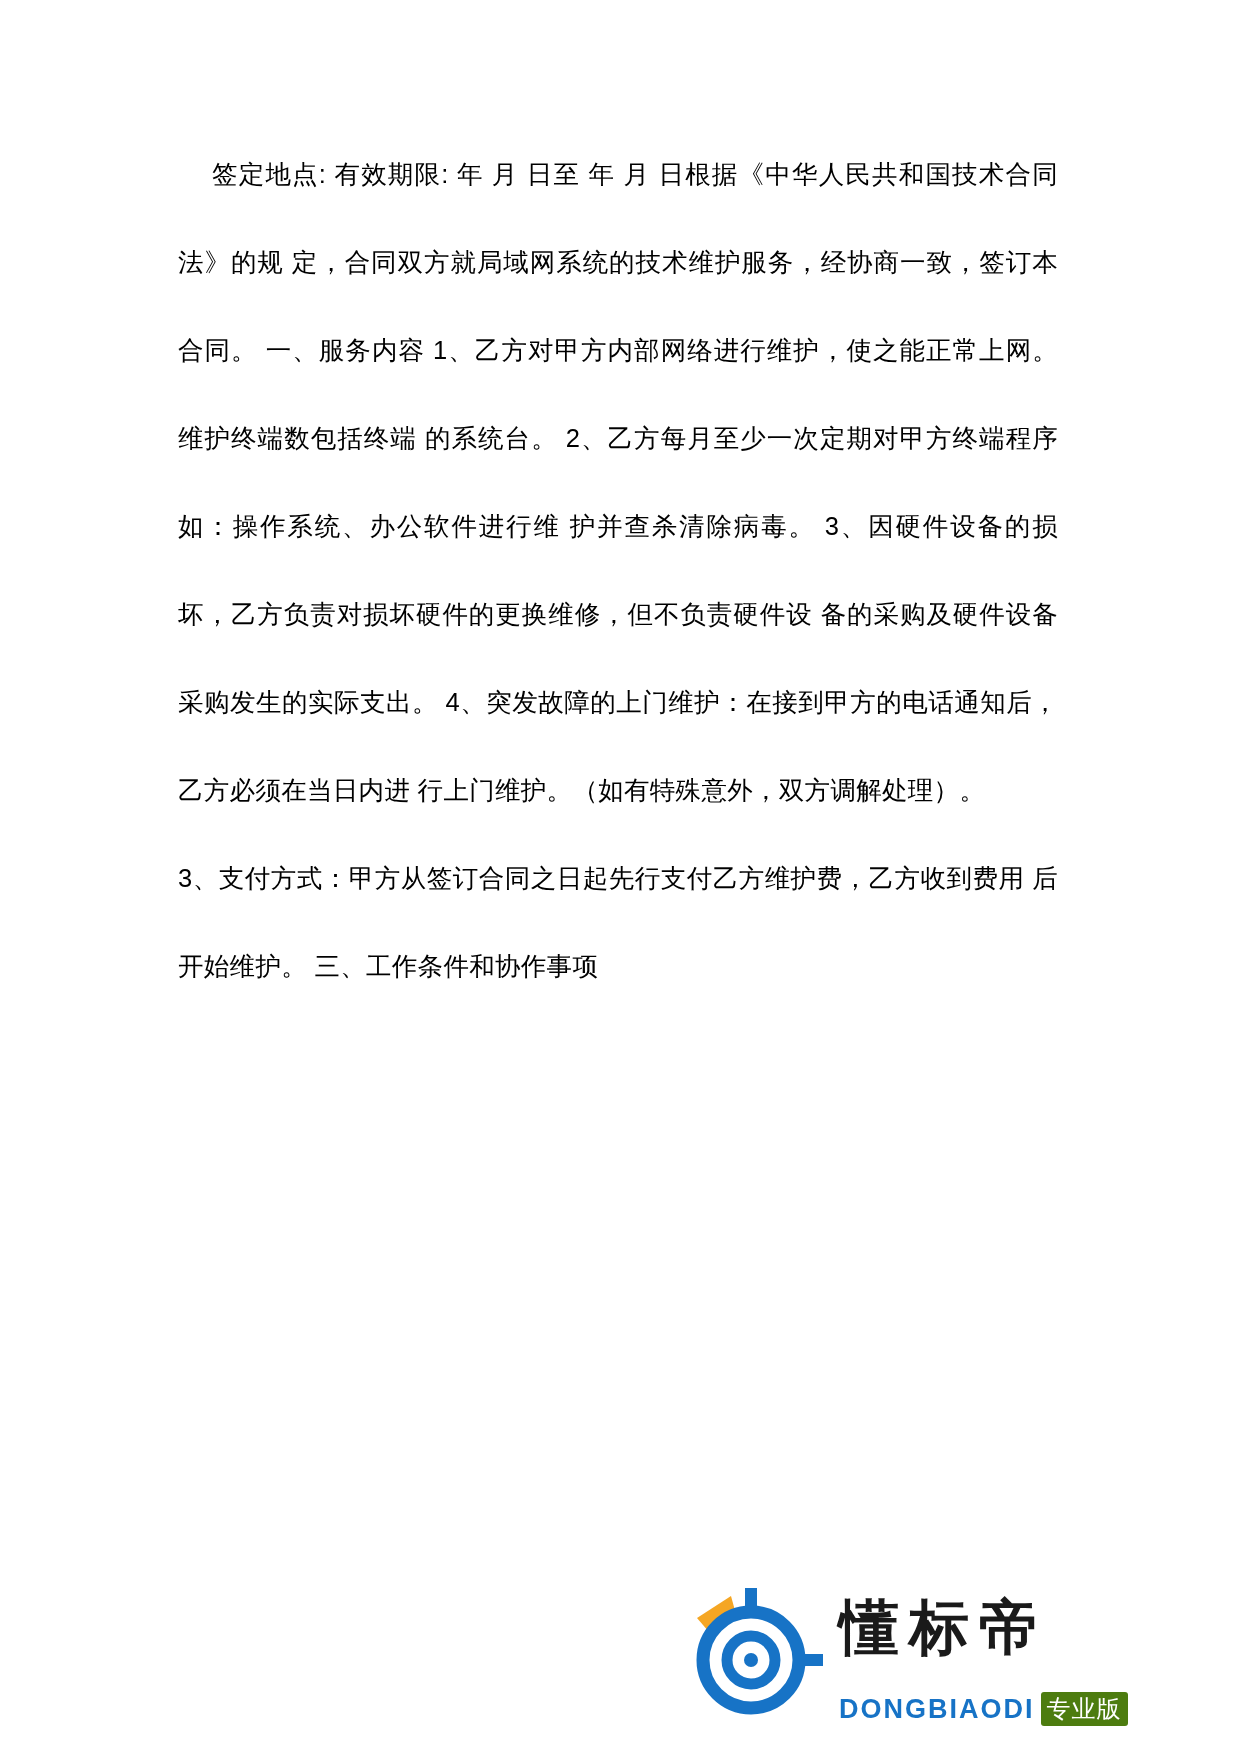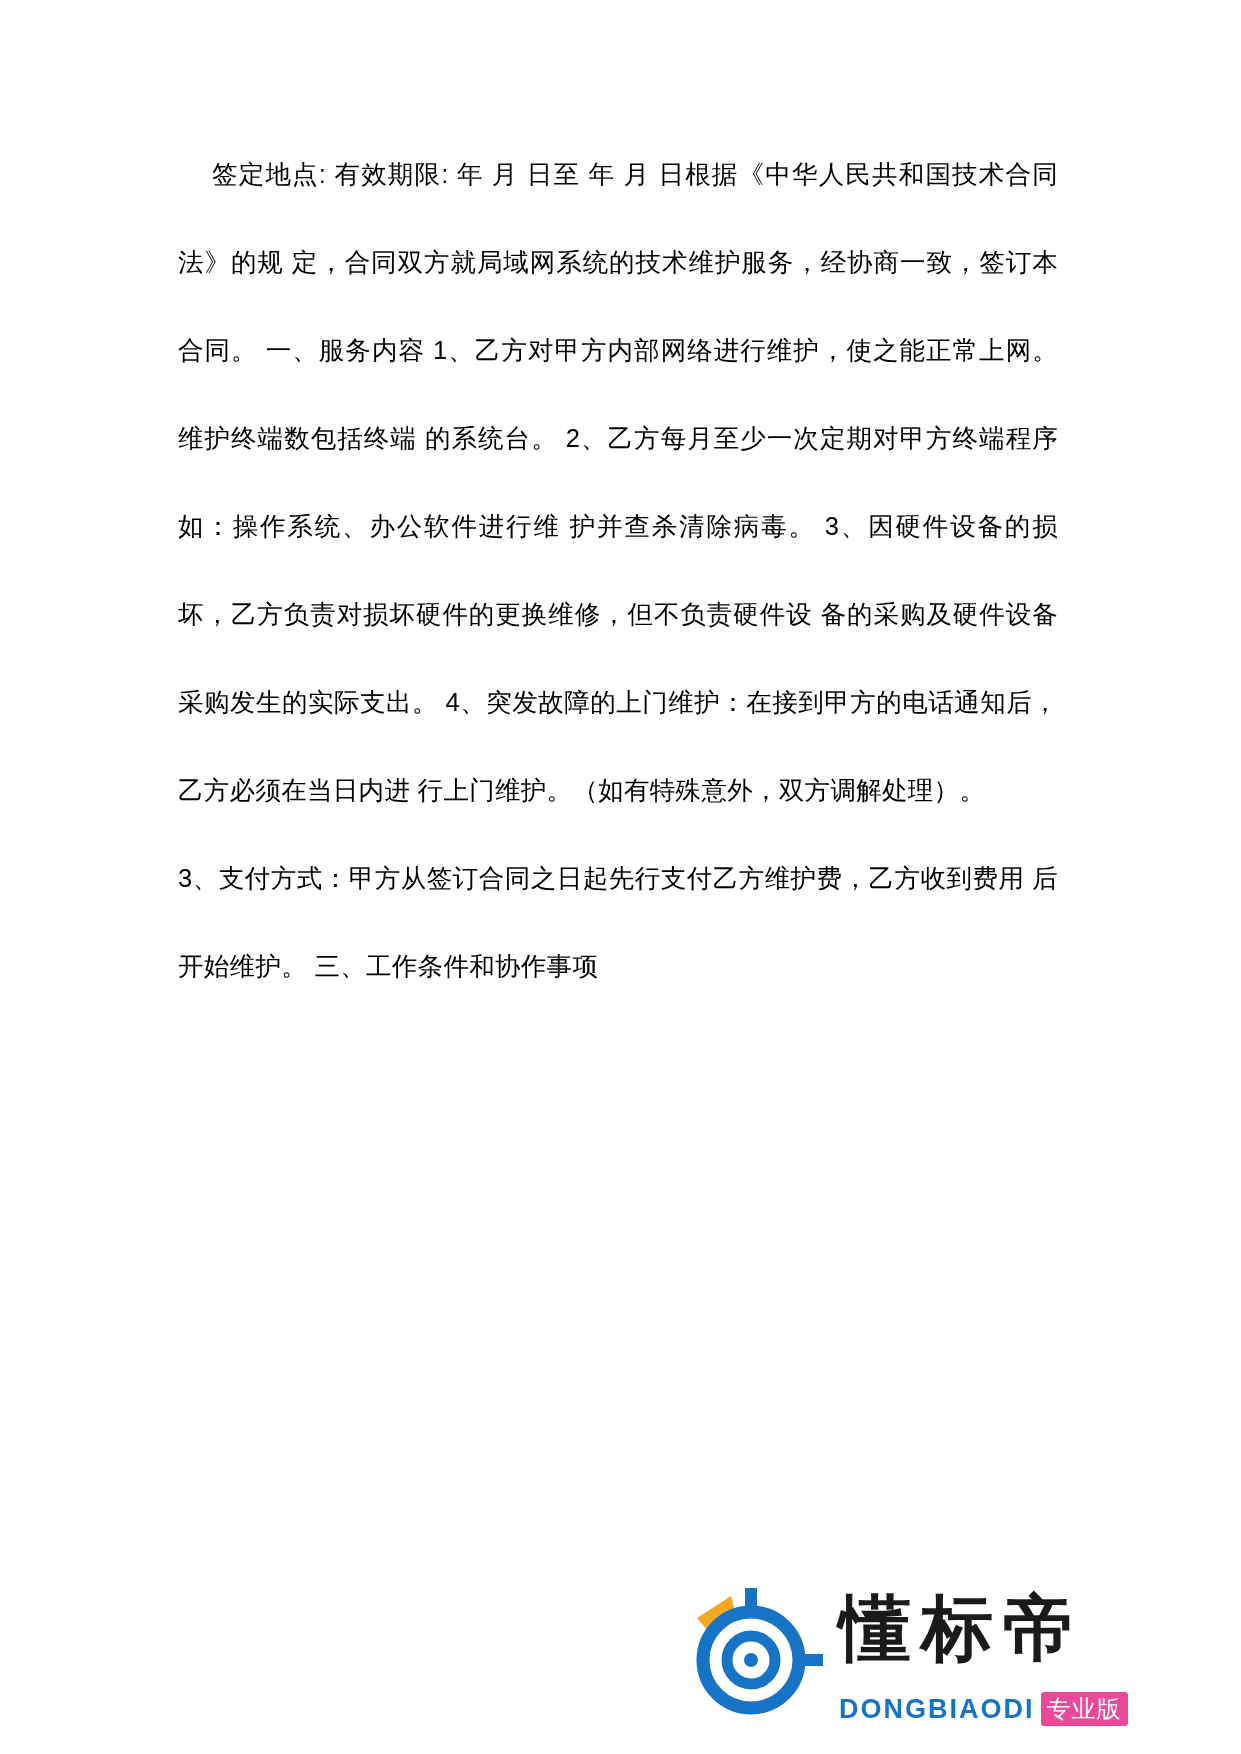--- a/index.html
+++ b/index.html
@@ -59,21 +59,21 @@
     height: 130px;
   }
   .logo-text {
     position: absolute;
     left: 160px;
     top: 2px;
     width: 340px;
   }
   .logo-cn {
     font-family: "Liberation Sans", sans-serif;
-    font-size: 72px;
+    font-size: 60px;
     font-weight: 700;
     color: #1a1a1a;
     letter-spacing: 10px;
     line-height: 92px;
     white-space: nowrap;
   }
   .logo-sub {
     margin-top: 18px;
     display: flex;
     align-items: center;
@@ -85,21 +85,21 @@
     font-size: 27px;
     font-weight: 700;
     color: #1773c6;
     letter-spacing: 2px;
   }
   .logo-pro {
     font-family: "Liberation Sans", sans-serif;
     font-size: 24px;
     font-weight: 500;
     color: #ffffff;
-    background: #ec4899;
+    background: #4d7c0f;
     padding: 1px 6px;
     border-radius: 3px;
     letter-spacing: 1px;
   }
 </style>
 </head>
 <body>
 
 <div class="page">
 

